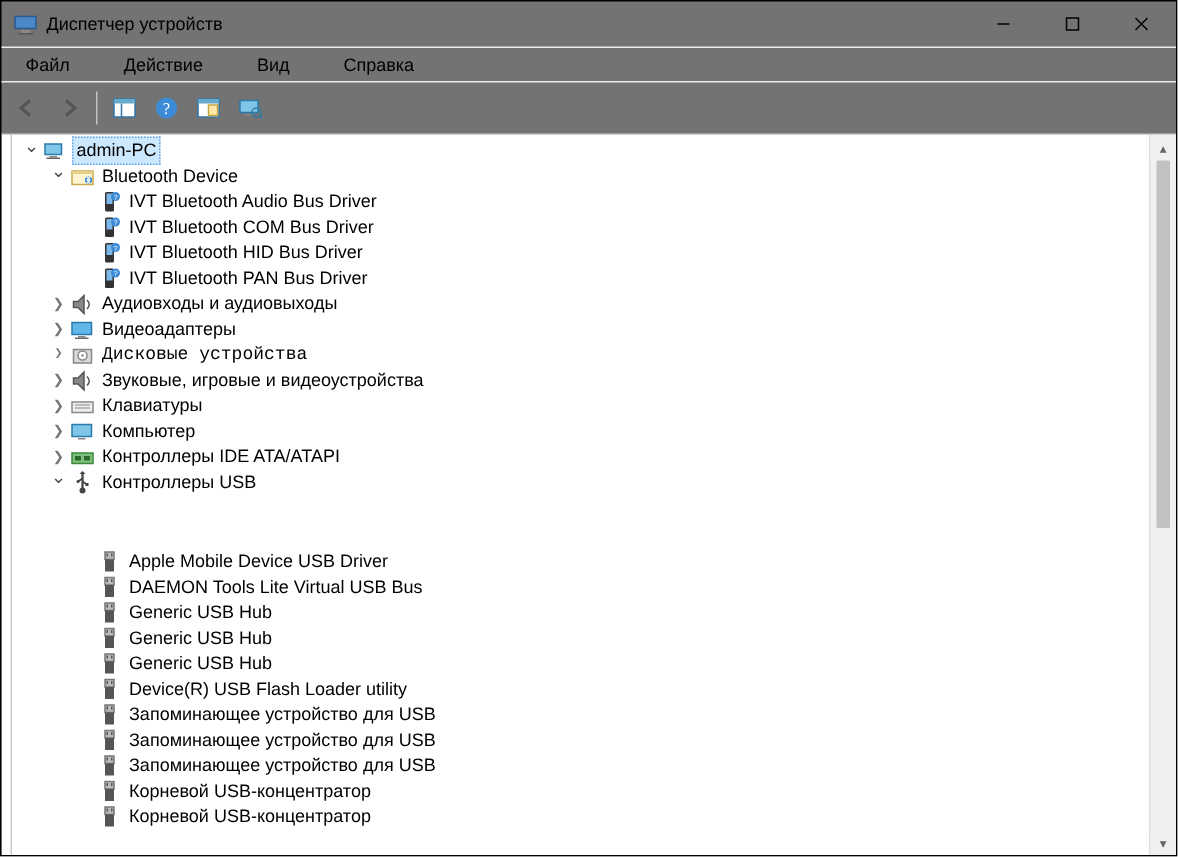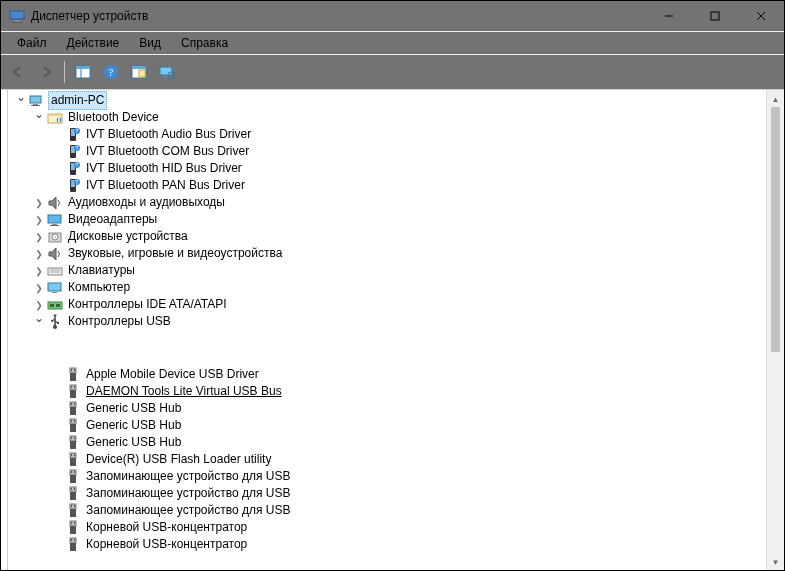--- a/index.html
+++ b/index.html
@@ -4,21 +4,21 @@
 <style>
   html,body{margin:0;padding:0;font-family:"Segoe UI",Tahoma,sans-serif;font-size:12px;background:#fff;color:#000}
   .window{width:785px;height:571px;border:1px solid #000;box-sizing:border-box;display:flex;flex-direction:column;position:relative;background:#737373}
   
   .titlebar{height:30px;display:flex;align-items:center;padding:0 0 0 8px;border-bottom:1px solid #eee}
   .titlebar .ticon{width:16px;height:16px;margin-right:6px}
   .titlebar .title{flex:0 0 auto}
   .titlebar .spacer{flex:1}
   .winbtn{width:46px;height:30px;display:flex;align-items:center;justify-content:center;cursor:default}
   
-  .menubar{height:22px;display:flex;align-items:center;padding:0 6px;gap:0;border-bottom:1px solid #eee}
+  .menubar{height:22px;display:flex;align-items:center;padding:0 6px;gap:16px;border-bottom:1px solid #eee}
   .menuitem{padding:2px 10px;cursor:default}
   
   .toolbar{height:30px;display:flex;align-items:center;padding:2px 4px;border-bottom:1px solid #d0d0d0;gap:2px}
   .tbtn{width:24px;height:24px;display:flex;align-items:center;justify-content:center;border:1px solid transparent;border-radius:2px;cursor:default}
   .tsep{width:1px;height:22px;background:#c0c0c0;margin:0 3px}
   
   .content{flex:1;display:flex;overflow:hidden;position:relative}
   .leftgutter{width:6px;background:#fff;border-right:1px solid #ccc}
   .treewrap{flex:1;overflow:hidden;background:#fff;position:relative}
   .tree{padding:2px 0 2px 6px;height:100%;box-sizing:border-box;overflow:hidden}
@@ -221,21 +221,21 @@
             <span class="arrow closed"></span>
             <span class="ic">
               <svg width="16" height="16" viewBox="0 0 16 16">
                 <rect x="1" y="3" width="13" height="8" fill="#5fb8e8" stroke="#2a7aaa"></rect>
                 <rect x="5" y="12" width="5" height="1" fill="#888"></rect>
                 <rect x="3" y="13" width="9" height="1" fill="#666"></rect>
               </svg>
             </span>
             <span class="label">Видеоадаптеры</span>
           </div>
-          <div class="row" style="padding-left: 18px;">
+          <div class="row" style="padding-left: 18px; font-family: Liberation Mono, monospace;">
             <span class="arrow closed"></span>
             <span class="ic">
               <svg width="16" height="16" viewBox="0 0 16 16">
                 <rect x="2" y="4" width="12" height="9" fill="#d9d9d9" stroke="#888"></rect>
                 <circle cx="8" cy="8" r="3" fill="#fff" stroke="#888"></circle>
                 <circle cx="8" cy="8" r="0.8" fill="#888"></circle>
               </svg>
             </span>
             <span class="label">Дисковые устройства</span>
           </div>
@@ -300,21 +300,21 @@
             <span class="ic">
               <svg width="16" height="16" viewBox="0 0 16 16">
                 <rect x="5" y="1" width="6" height="5" fill="#bbb" stroke="#777"></rect>
                 <rect x="5" y="6" width="6" height="8" fill="#555"></rect>
                 <rect x="6" y="2" width="1" height="2" fill="#555"></rect>
                 <rect x="9" y="2" width="1" height="2" fill="#555"></rect>
               </svg>
             </span>
             <span class="label">Apple Mobile Device USB Driver</span>
           </div>
-          <div class="row" style="padding-left: 36px; text-decoration: underline;">
+          <div class="row" style="padding-left: 36px;">
             <span class="arrow none"></span>
             <span class="ic">
               <svg width="16" height="16" viewBox="0 0 16 16">
                 <rect x="5" y="1" width="6" height="5" fill="#bbb" stroke="#777"></rect>
                 <rect x="5" y="6" width="6" height="8" fill="#555"></rect>
                 <rect x="6" y="2" width="1" height="2" fill="#555"></rect>
                 <rect x="9" y="2" width="1" height="2" fill="#555"></rect>
               </svg>
             </span>
             <span class="label">DAEMON Tools Lite Virtual USB Bus</span>

